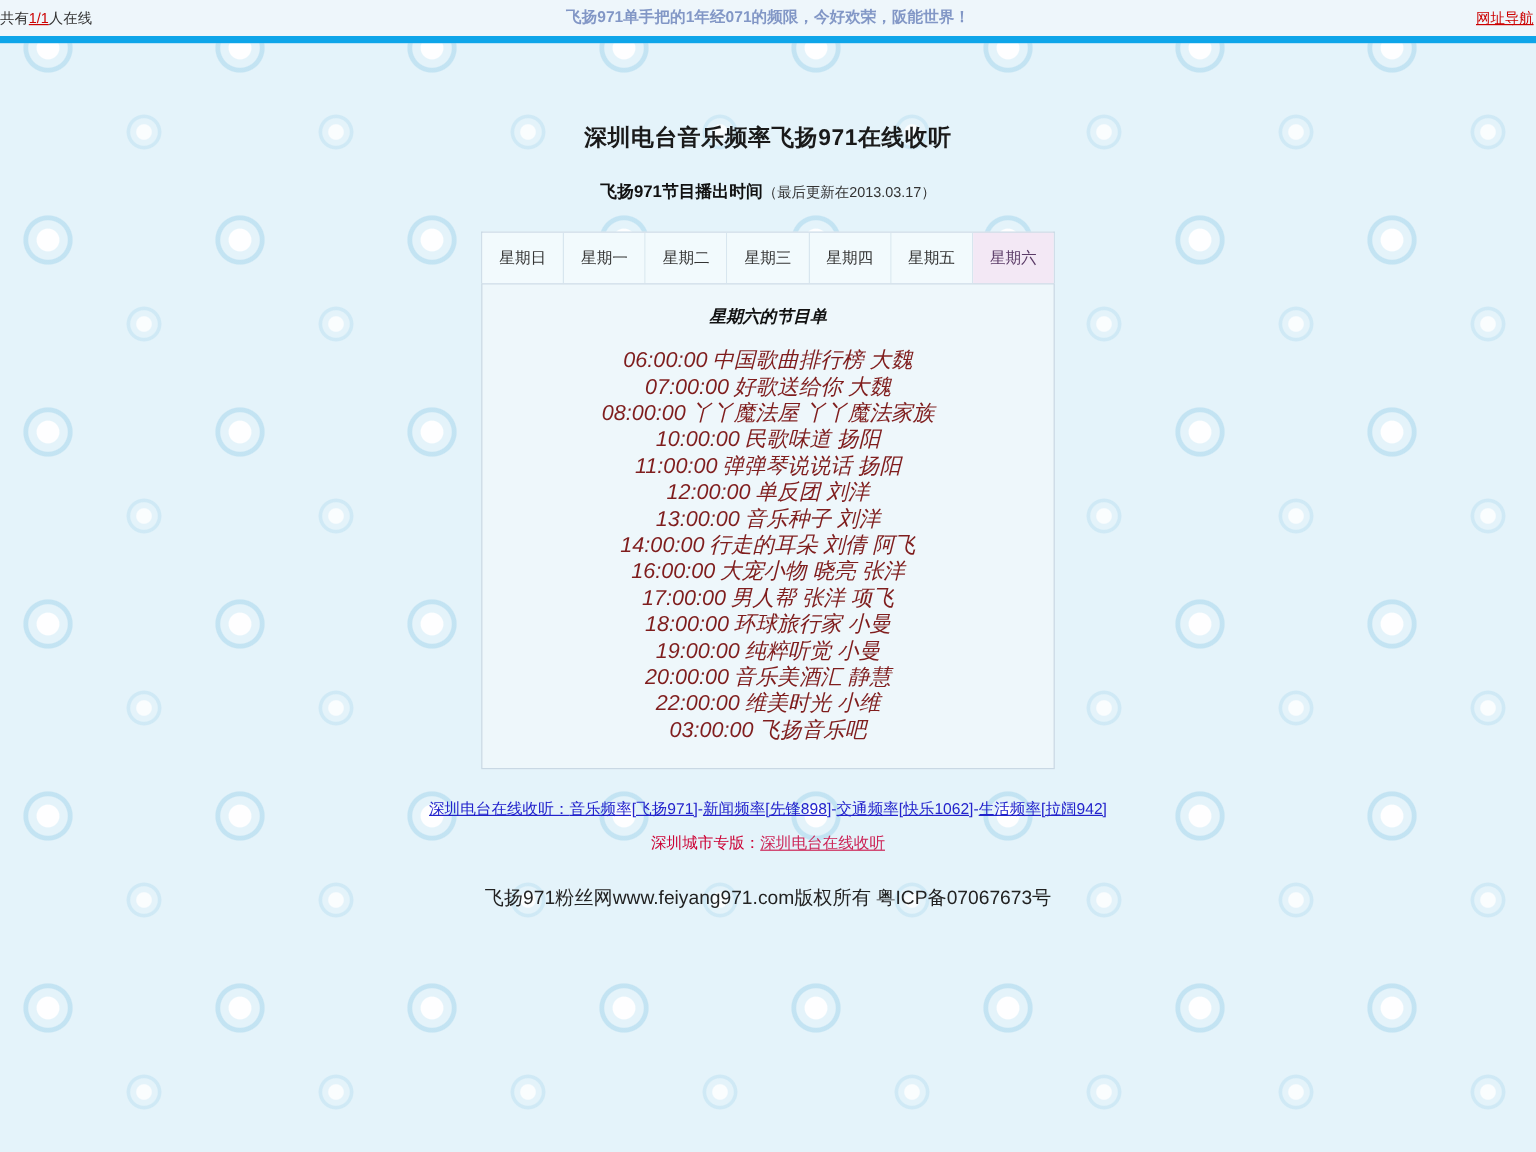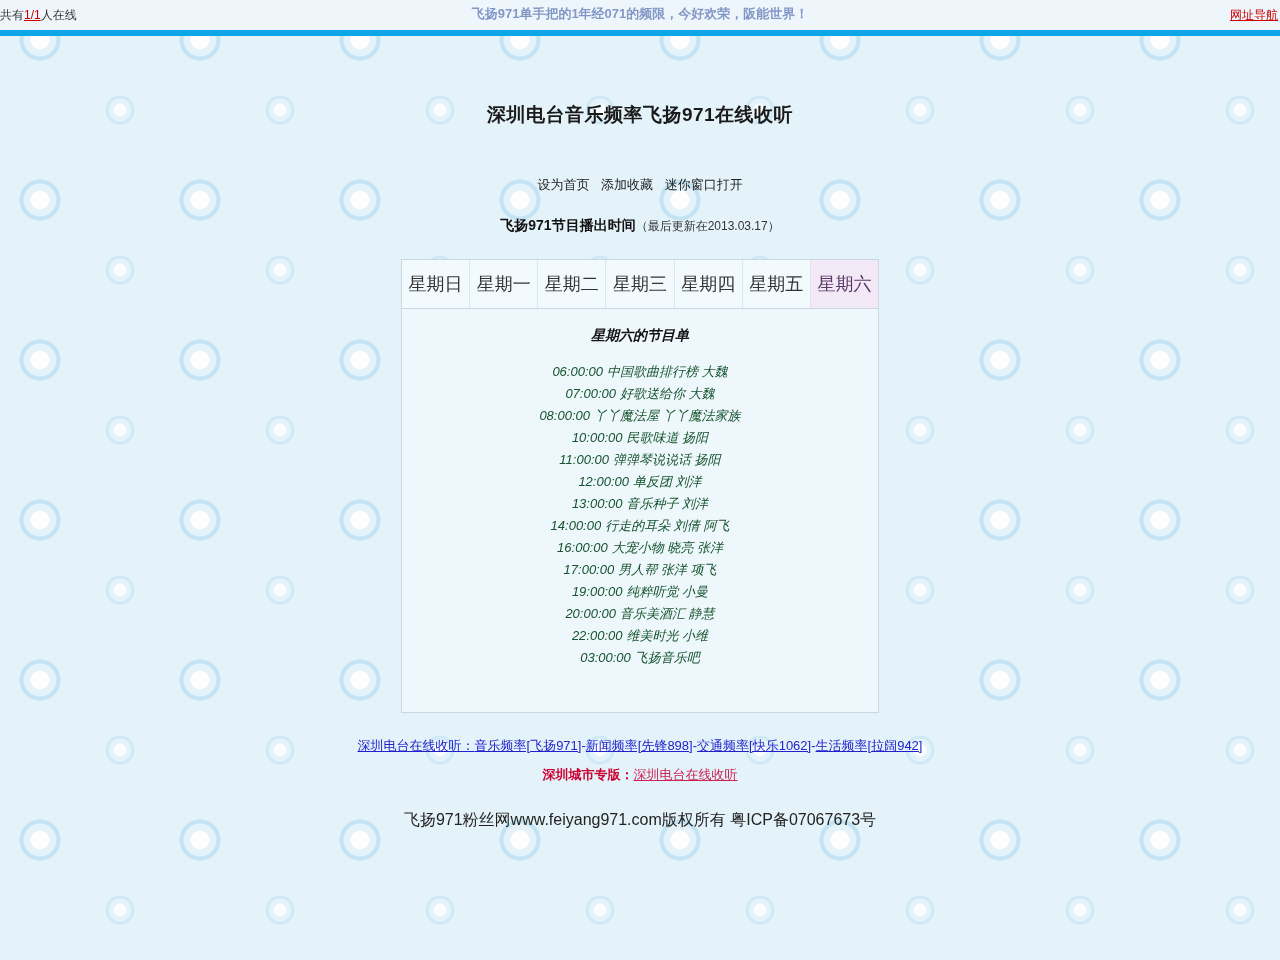--- a/index.html
+++ b/index.html
@@ -107,21 +107,21 @@
     width: 478px;
     display: flex;
     border: 1px solid #c9d8e4;
     border-bottom: none;
     background: #f3fafd;
     box-sizing: border-box;
   }
   .tab {
     flex: 1;
     padding: 12px 0;
-    font-size: 18px;
+    font-size: 13px;
     color: #333;
     border-right: 1px solid #d8e6ef;
     background: #f2fafd;
     cursor: pointer;
     white-space: nowrap;
   }
   .tab:last-child { border-right: none; }
   .tab.active {
     background: #f3e8f5;
     color: #5a3a66;
@@ -139,22 +139,22 @@
     padding: 18px 0 16px 0;
     font-style: italic;
   }
   .panel-title {
     font-weight: bold;
     font-size: 14px;
     color: #111;
     margin-bottom: 16px;
   }
   .program-list {
-    font-size: 13px;
-    color: #14532d;
+    font-size: 18px;
+    color: #7f1d1d;
     line-height: 22px;
   }
   .program-row {
     white-space: nowrap;
   }
   .program-row .time { margin-right: 4px; }
 
   
   .footer-links {
     margin-top: 24px;
@@ -164,21 +164,21 @@
     color: #2222cc;
     text-decoration: underline;
   }
   .footer-links .sep { color: #2222cc; }
   .city-line {
     margin-top: 11px;
     font-size: 13px;
   }
   .city-line .red {
     color: #cc0033;
-    font-weight: bold;
+    font-weight: normal;
   }
   .city-line a {
     color: #cc2255;
     text-decoration: underline;
   }
   .copyright {
     margin-top: 26px;
     font-size: 16px;
     color: #222;
     text-align: center;
@@ -194,25 +194,20 @@
   <div class="center">飞扬971单手把的1年经071的频限，今好欢荣，阪能世界！</div>
   <div class="right">
     <a href="#">网址导航</a>
   </div>
 </div>
 
 <div class="page">
 
   <h1 class="site-title">深圳电台音乐频率飞扬971在线收听</h1>
 
-  <div class="quicklinks">
-    <span>设为首页</span>
-    <span>添加收藏</span>
-    <span>迷你窗口打开</span>
-  </div>
 
   <div class="schedule-heading">
     <span class="bold">飞扬971节目播出时间</span><span class="upd">（最后更新在2013.03.17）</span>
   </div>
 
   <div class="tabs">
     <div class="tab">星期日</div>
     <div class="tab">星期一</div>
     <div class="tab">星期二</div>
     <div class="tab">星期三</div>
@@ -248,20 +243,23 @@
       <div class="program-row">
         <span class="time">14:00:00</span><span>行走的耳朵 刘倩 阿飞</span>
       </div>
       <div class="program-row">
         <span class="time">16:00:00</span><span>大宠小物 晓亮 张洋</span>
       </div>
       <div class="program-row">
         <span class="time">17:00:00</span><span>男人帮 张洋 项飞</span>
       </div>
       <div class="program-row">
+        <span class="time">18:00:00</span><span>环球旅行家 小曼</span>
+      </div>
+      <div class="program-row">
         <span class="time">19:00:00</span><span>纯粹听觉 小曼</span>
       </div>
       <div class="program-row">
         <span class="time">20:00:00</span><span>音乐美酒汇 静慧</span>
       </div>
       <div class="program-row">
         <span class="time">22:00:00</span><span>维美时光 小维</span>
       </div>
       <div class="program-row">
         <span class="time">03:00:00</span><span>飞扬音乐吧</span>

